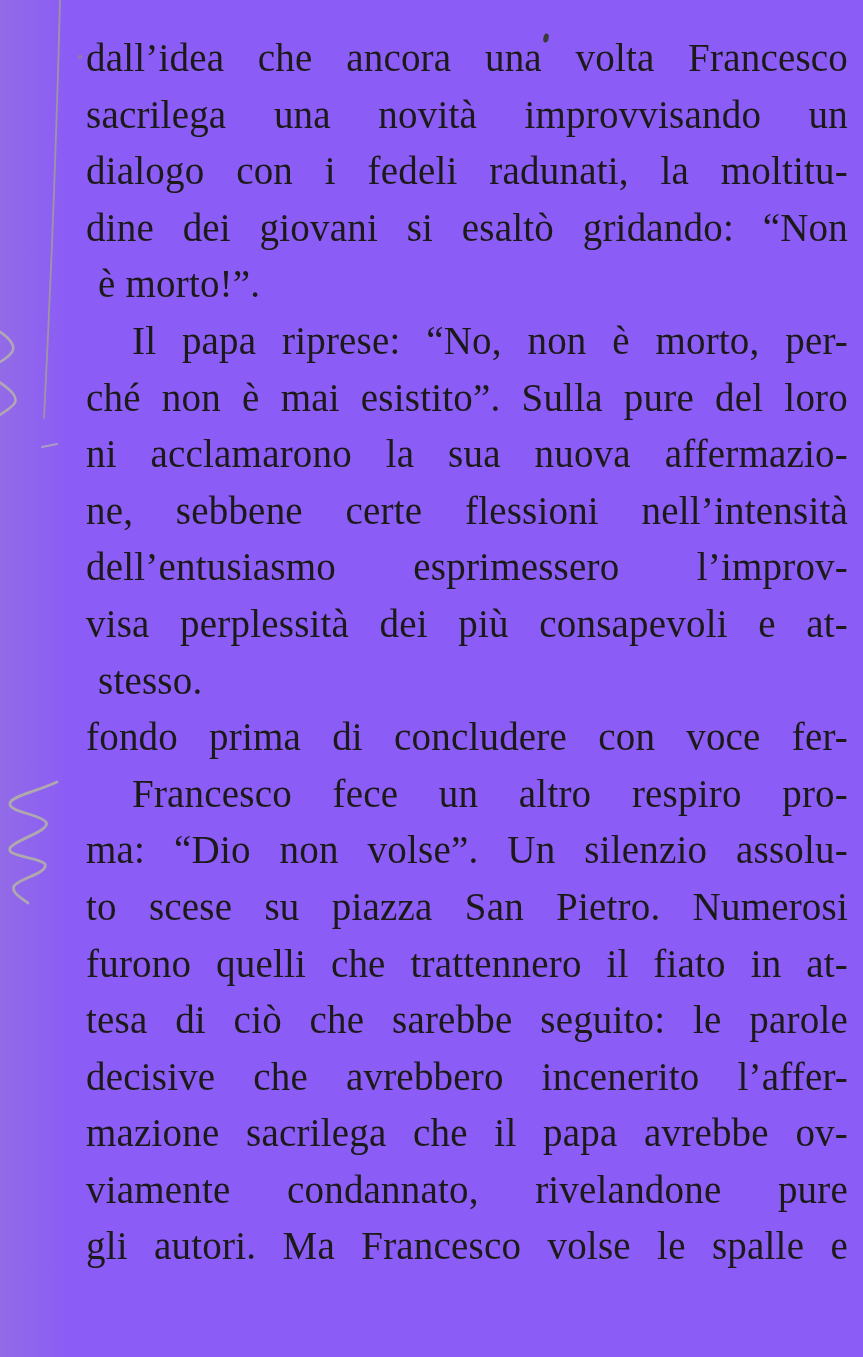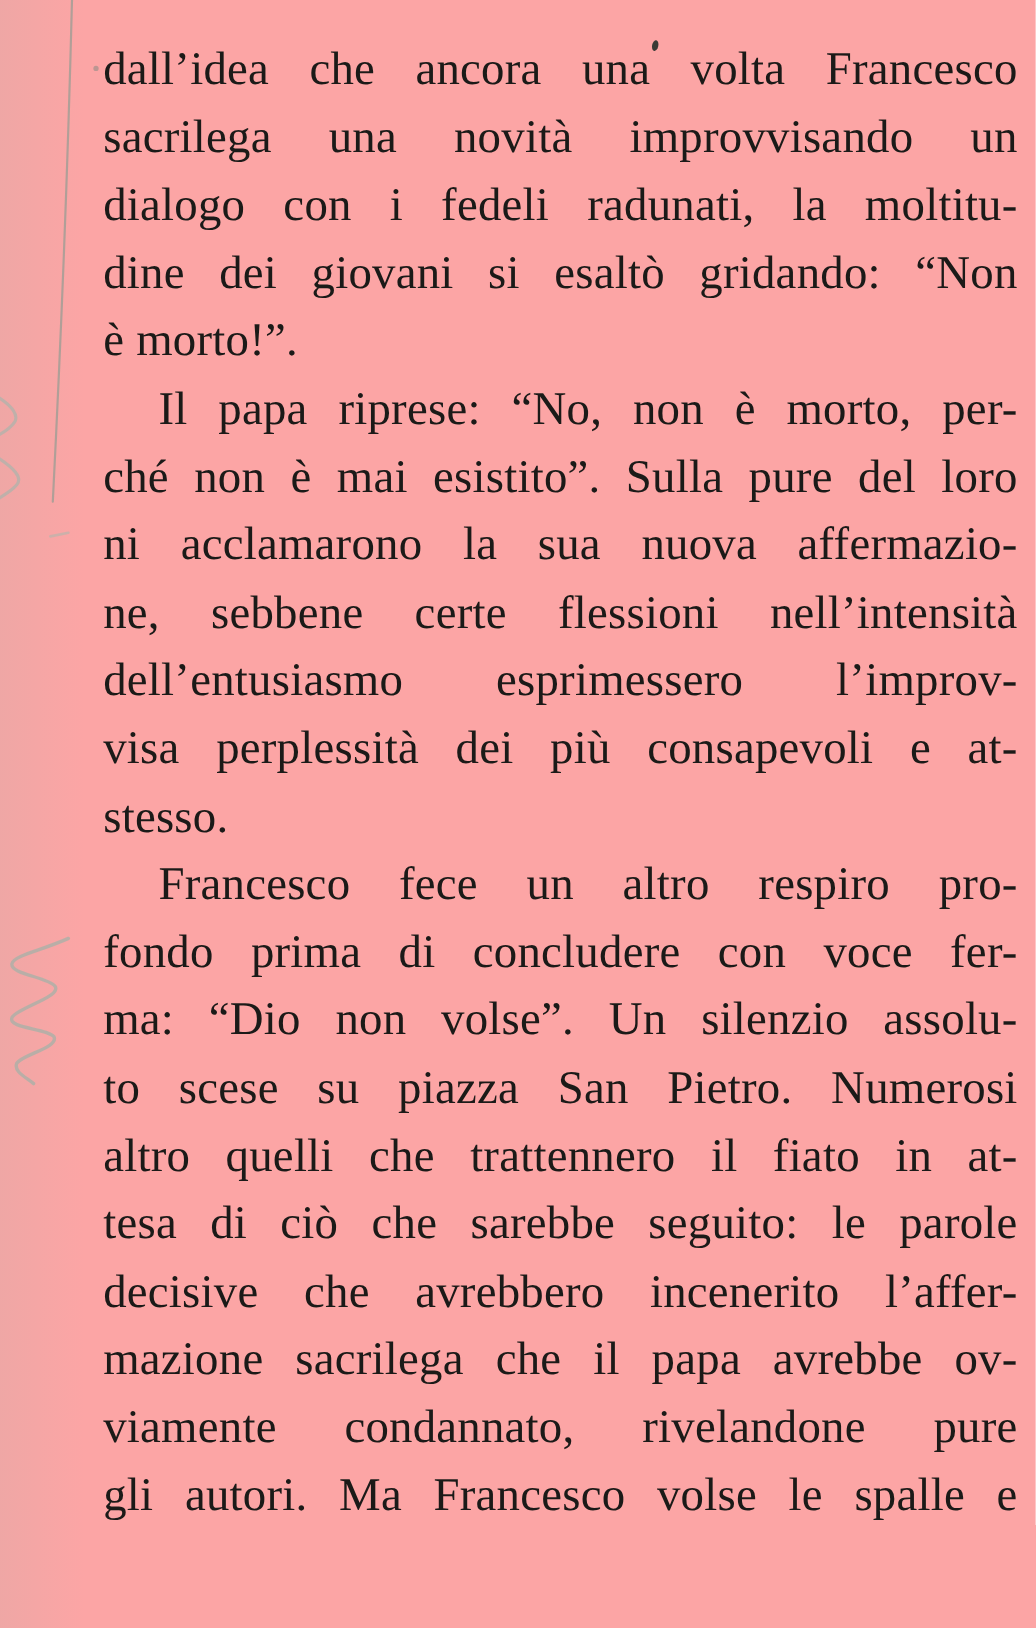--- a/index.html
+++ b/index.html
@@ -3,21 +3,21 @@
 <meta charset="utf-8">
 <style>
   html, body {
     margin: 0;
     padding: 0;
   }
   .page {
     position: relative;
     width: 863px;
     height: 1357px;
-    background: #fca5a5;
+    background: #8b5cf6;
     overflow: hidden;
     font-family: "Liberation Serif", "DejaVu Serif", serif;
   }
   
   .page::before {
     content: "";
     position: absolute;
     left: 0; top: 0; bottom: 0;
     width: 70px;
     background: linear-gradient(to right, rgba(180,175,165,0.18), rgba(180,175,165,0.0));
@@ -41,20 +41,21 @@
     letter-spacing: 0.2px;
   }
   .line {
     text-align: justify;
     text-align-last: justify;
     white-space: normal;
   }
   .line.flush {
     text-align: right;
     text-align-last: left;
+    margin-left: 12px;
   }
   .line.indent {
     text-indent: 46px;
   }
 </style>
 </head>
 <body>
 
 <div class="page">
 
@@ -80,25 +81,25 @@
     <div class="line">dialogo con i fedeli radunati, la moltitu-</div>
     <div class="line">dine dei giovani si esaltò gridando: “Non</div>
     <div class="line flush">è morto!”.</div>
     <div class="line indent">Il papa riprese: “No, non è morto, per-</div>
     <div class="line">ché non è mai esistito”. Sulla pure del loro</div>
     <div class="line">ni acclamarono la sua nuova affermazio-</div>
     <div class="line">ne, sebbene certe flessioni nell’intensità</div>
     <div class="line">dell’entusiasmo esprimessero l’improv-</div>
     <div class="line">visa perplessità dei più consapevoli e at-</div>
     <div class="line flush">stesso.</div>
+    <div class="line">fondo prima di concludere con voce fer-</div>
     <div class="line indent">Francesco fece un altro respiro pro-</div>
-    <div class="line">fondo prima di concludere con voce fer-</div>
     <div class="line">ma: “Dio non volse”. Un silenzio assolu-</div>
     <div class="line">to scese su piazza San Pietro. Numerosi</div>
-    <div class="line">altro quelli che trattennero il fiato in at-</div>
+    <div class="line">furono quelli che trattennero il fiato in at-</div>
     <div class="line">tesa di ciò che sarebbe seguito: le parole</div>
     <div class="line">decisive che avrebbero incenerito l’affer-</div>
     <div class="line">mazione sacrilega che il papa avrebbe ov-</div>
     <div class="line">viamente condannato, rivelandone pure</div>
     <div class="line">gli autori. Ma Francesco volse le spalle e</div>
   </div>
 
 </div>
 
 </body></html>

